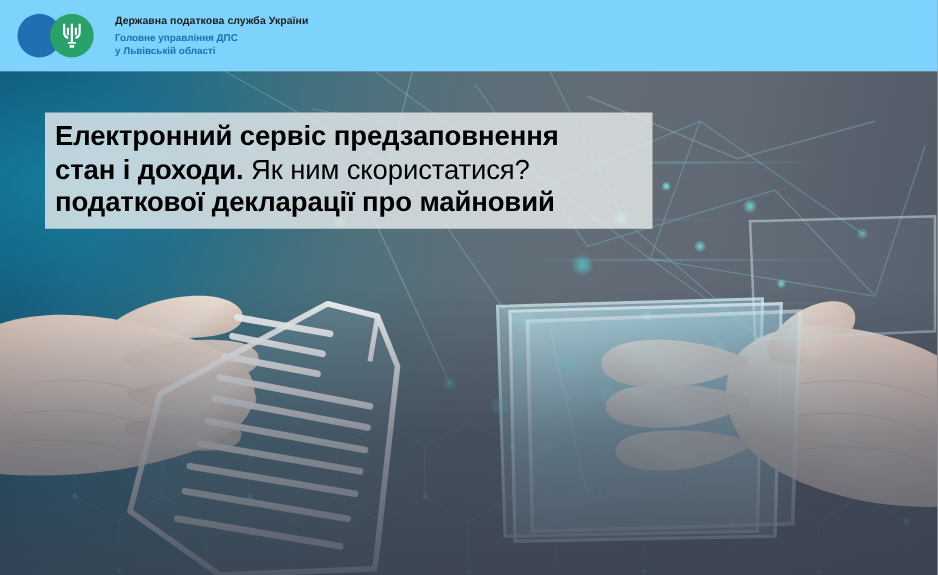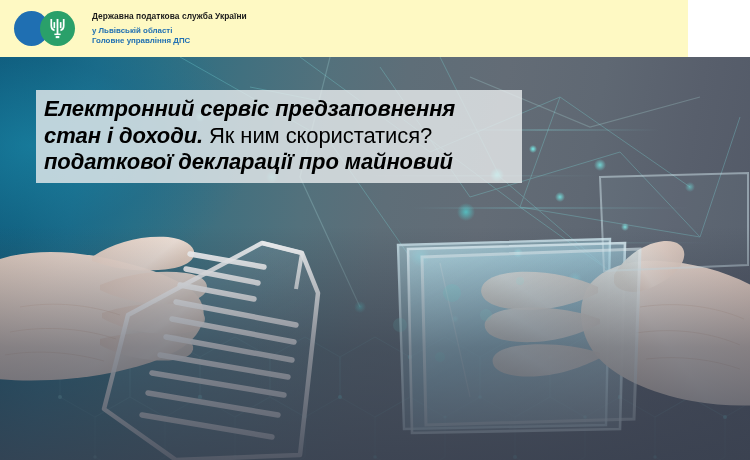--- a/index.html
+++ b/index.html
@@ -5,22 +5,22 @@
   * { margin:0; padding:0; box-sizing:border-box; }
   html,body { width:750px; height:460px; overflow:hidden; }
   body {
     font-family: "Liberation Sans", sans-serif;
     background:#ffffff;
     position:relative;
   }
 
   
   .site-header{
-    position:absolute; left:0; top:0; width:688px; height:57px;
-    background:#fef9c3; z-index:30;
+    position:absolute; left:0; top:0; width:750px; height:57px;
+    background:#7dd3fc; z-index:30;
     display:flex; align-items:center;
   }
   .brand{ display:flex; align-items:center; padding-left:14px; }
   .logo-marks{ position:relative; width:70px; height:37px; flex:0 0 70px; }
   .logo-circle{ position:absolute; top:1px; width:35px; height:35px; border-radius:50%; }
   .logo-circle.blue{ left:0; background:#1f6fb2; }
   .logo-circle.green{ left:26px; background:#2aa06a;
      display:flex; align-items:center; justify-content:center; }
   .tryzub{ width:17px; height:21px; display:block; }
   .brand-text{ padding-left:8px; }
@@ -103,21 +103,21 @@
   .title-wrap{
     position:absolute; left:36px; top:33px; width:486px;
     background:rgba(233,236,238,.80);
     padding:6px 10px 7px 8px;
     z-index:20;
   }
   .title-line{
     font-size:22px; line-height:26.5px; color:#000000;
     letter-spacing:-.1px; white-space:nowrap;
   }
-  .title-line .b{ font-weight:700;font-style:italic; }
+  .title-line .b{ font-weight:700; }
   .title-line .n{ font-weight:400; }
 </style>
 </head>
 <body>
 
 <header class="site-header">
   <div class="brand">
 
     <div class="logo-marks">
       <div class="logo-circle blue"></div>
@@ -131,22 +131,22 @@
             <path d="M21.9 8.6 h3.5 v12.6 h-3.5 Z"></path>
             <path d="M10.4 32.6 h13.2 v3.2 h-13.2 Z"></path>
             <path d="M13.2 37.8 h7.6 v4.4 h-7.6 Z"></path>
           </g>
         </svg>
       </div>
     </div>
 
     <div class="brand-text">
       <div class="brand-line1">Державна податкова служба України</div>
+      <div class="brand-line2">Головне управління ДПС</div>
       <div class="brand-line2">у Львівській області</div>
-      <div class="brand-line2">Головне управління ДПС</div>
     </div>
 
   </div>
 </header>
 
 <section class="hero">
 
   <div class="layer bg-base"></div>
   <div class="layer bg-glow-left"></div>
 

